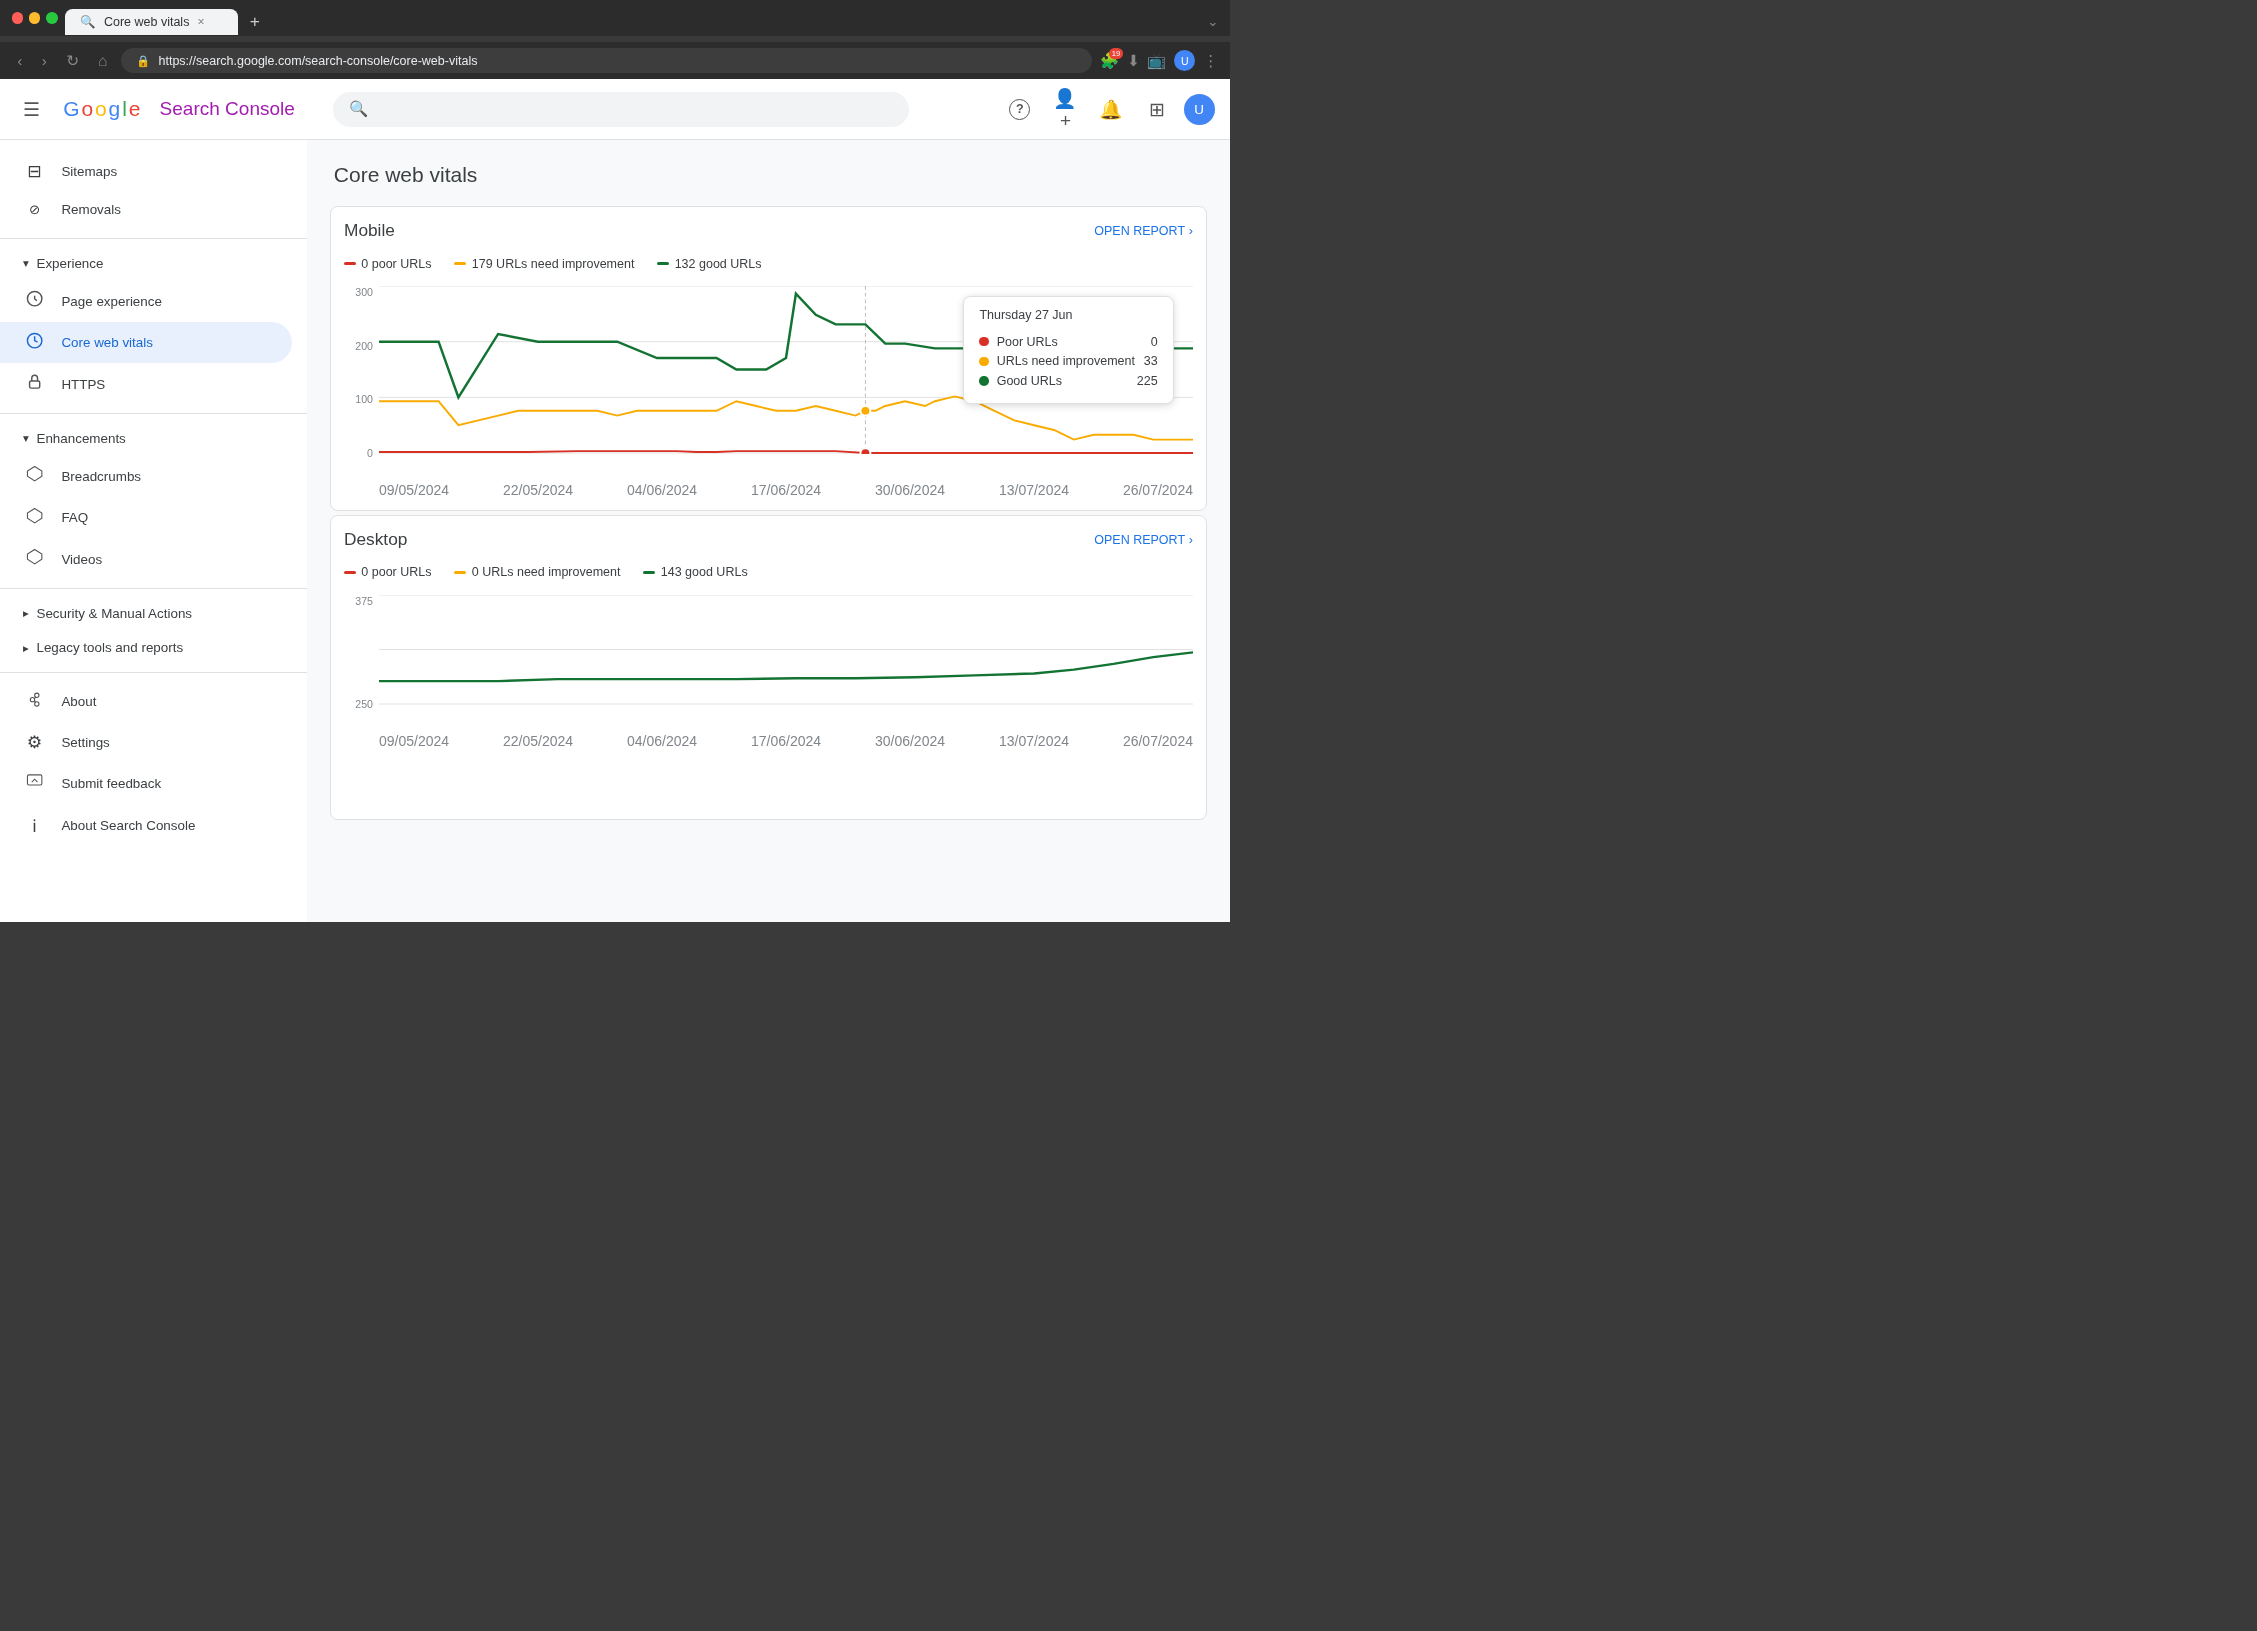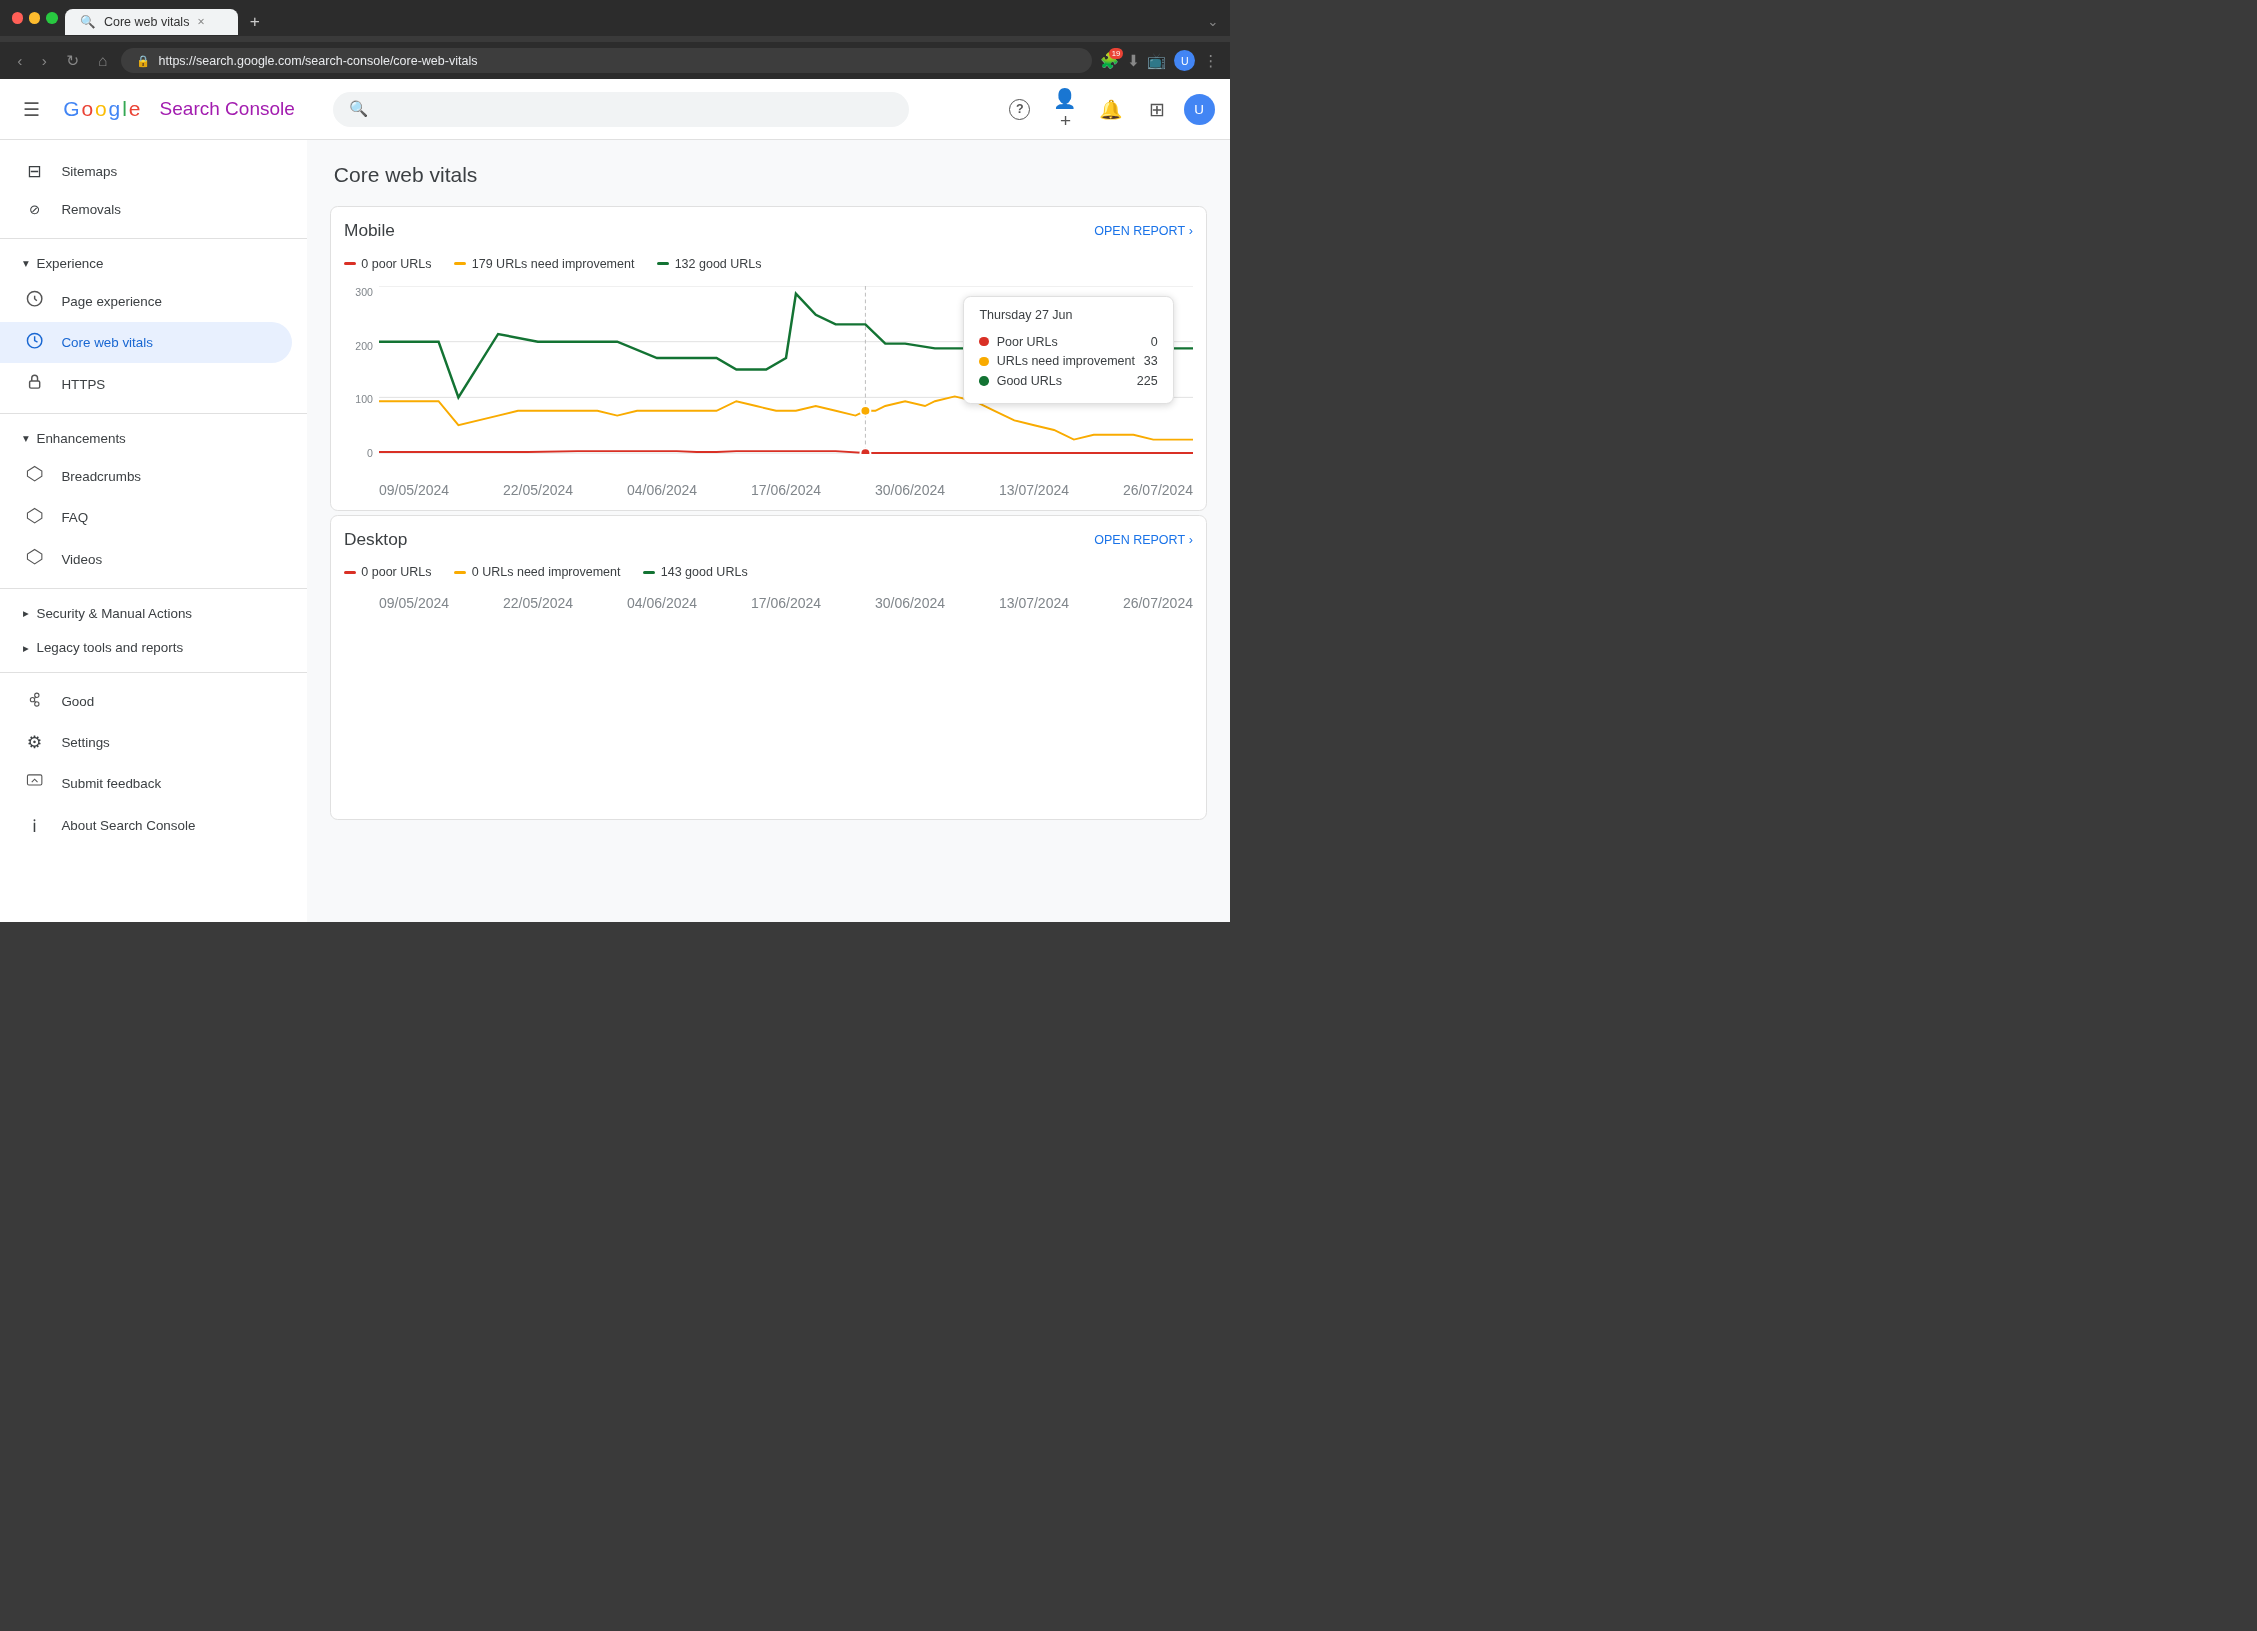--- a/index.html
+++ b/index.html
@@ -257,21 +257,21 @@
       <div class="sidebar-item">
         <span class="sidebar-item-icon">
           <svg width="17.3" height="17.3" viewBox="0 0 24 24" fill="none" stroke="#555" stroke-width="1.5">
               <circle cx="9" cy="12" r="3"></circle>
               <circle cx="15" cy="6" r="3"></circle>
               <circle cx="15" cy="18" r="3"></circle>
               <line x1="12" y1="10.5" x2="13.5" y2="7.5"></line>
               <line x1="12" y1="13.5" x2="13.5" y2="16.5"></line>
             </svg>
         </span>
-        <span>Good</span>
+        <span>About</span>
       </div>
       <div class="sidebar-item">
         <span class="sidebar-item-icon">⚙</span>
         <span>Settings</span>
       </div>
       <div class="sidebar-item">
         <span class="sidebar-item-icon">
           <svg width="17.3" height="17.3" viewBox="0 0 24 24" fill="none" stroke="#555" stroke-width="1.5">
               <rect x="2" y="4" width="20" height="14" rx="2"></rect>
               <path d="M8 14l4-4 4 4"></path>
@@ -391,20 +391,33 @@
             <div class="legend-dot legend-dash-orange"></div>
             <span>0 URLs need improvement</span>
           </div>
           <div class="legend-item">
             <div class="legend-dot legend-dash-green"></div>
             <span>143 good URLs</span>
           </div>
         </div>
 
         <div class="chart-container">
+          <div style="position:relative; height:134px;">
+            <div style="position:absolute; left:0; top:0; bottom:19px; width:29px; display:flex; flex-direction:column; justify-content:space-between; font-size:10.6px; color:#80868b; text-align:right;">
+              <span>375</span>
+              <span>250</span>
+            </div>
+            <svg style="position:absolute; left:35px; right:0; top:0; bottom:19px; width:calc(100% - 35px); height:110px;" viewBox="0 0 820 115" preserveAspectRatio="none">
+              <line x1="0" y1="0" x2="820" y2="0" stroke="#e0e0e0" stroke-width="1"></line>
+              <line x1="0" y1="57" x2="820" y2="57" stroke="#e0e0e0" stroke-width="1"></line>
+              <line x1="0" y1="114" x2="820" y2="114" stroke="#e0e0e0" stroke-width="1"></line>
+
+              <polyline points="0,90 60,90 120,90 180,88 240,88 300,88 360,88 420,87 480,87 540,86 600,84 660,82 700,78 740,72 780,65 820,60" fill="none" stroke="#137333" stroke-width="2.5"></polyline>
+            </svg>
+          </div>
 
           <div class="chart-x-labels">
             <span>09/05/2024</span>
             <span>22/05/2024</span>
             <span>04/06/2024</span>
             <span>17/06/2024</span>
             <span>30/06/2024</span>
             <span>13/07/2024</span>
             <span>26/07/2024</span>
           </div>

